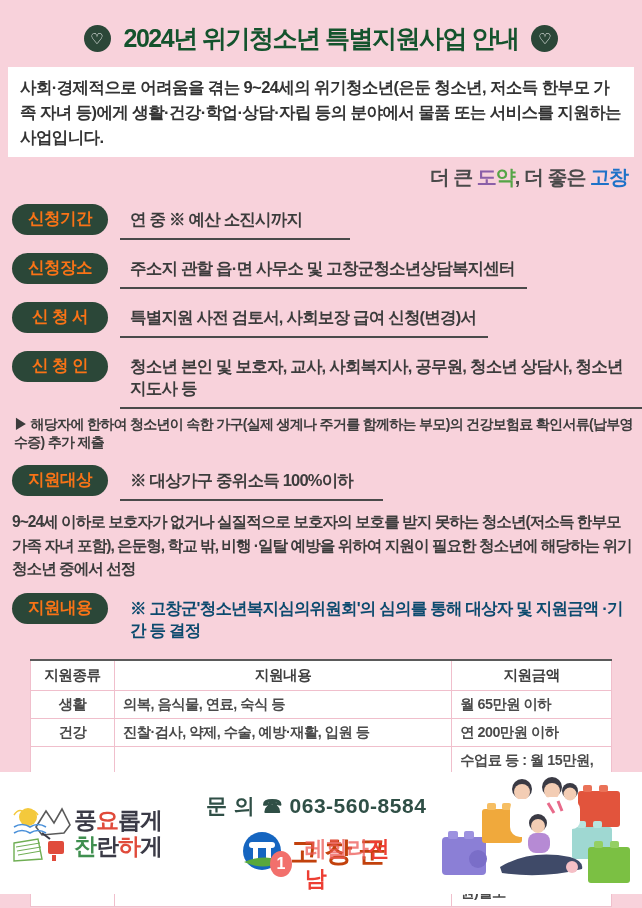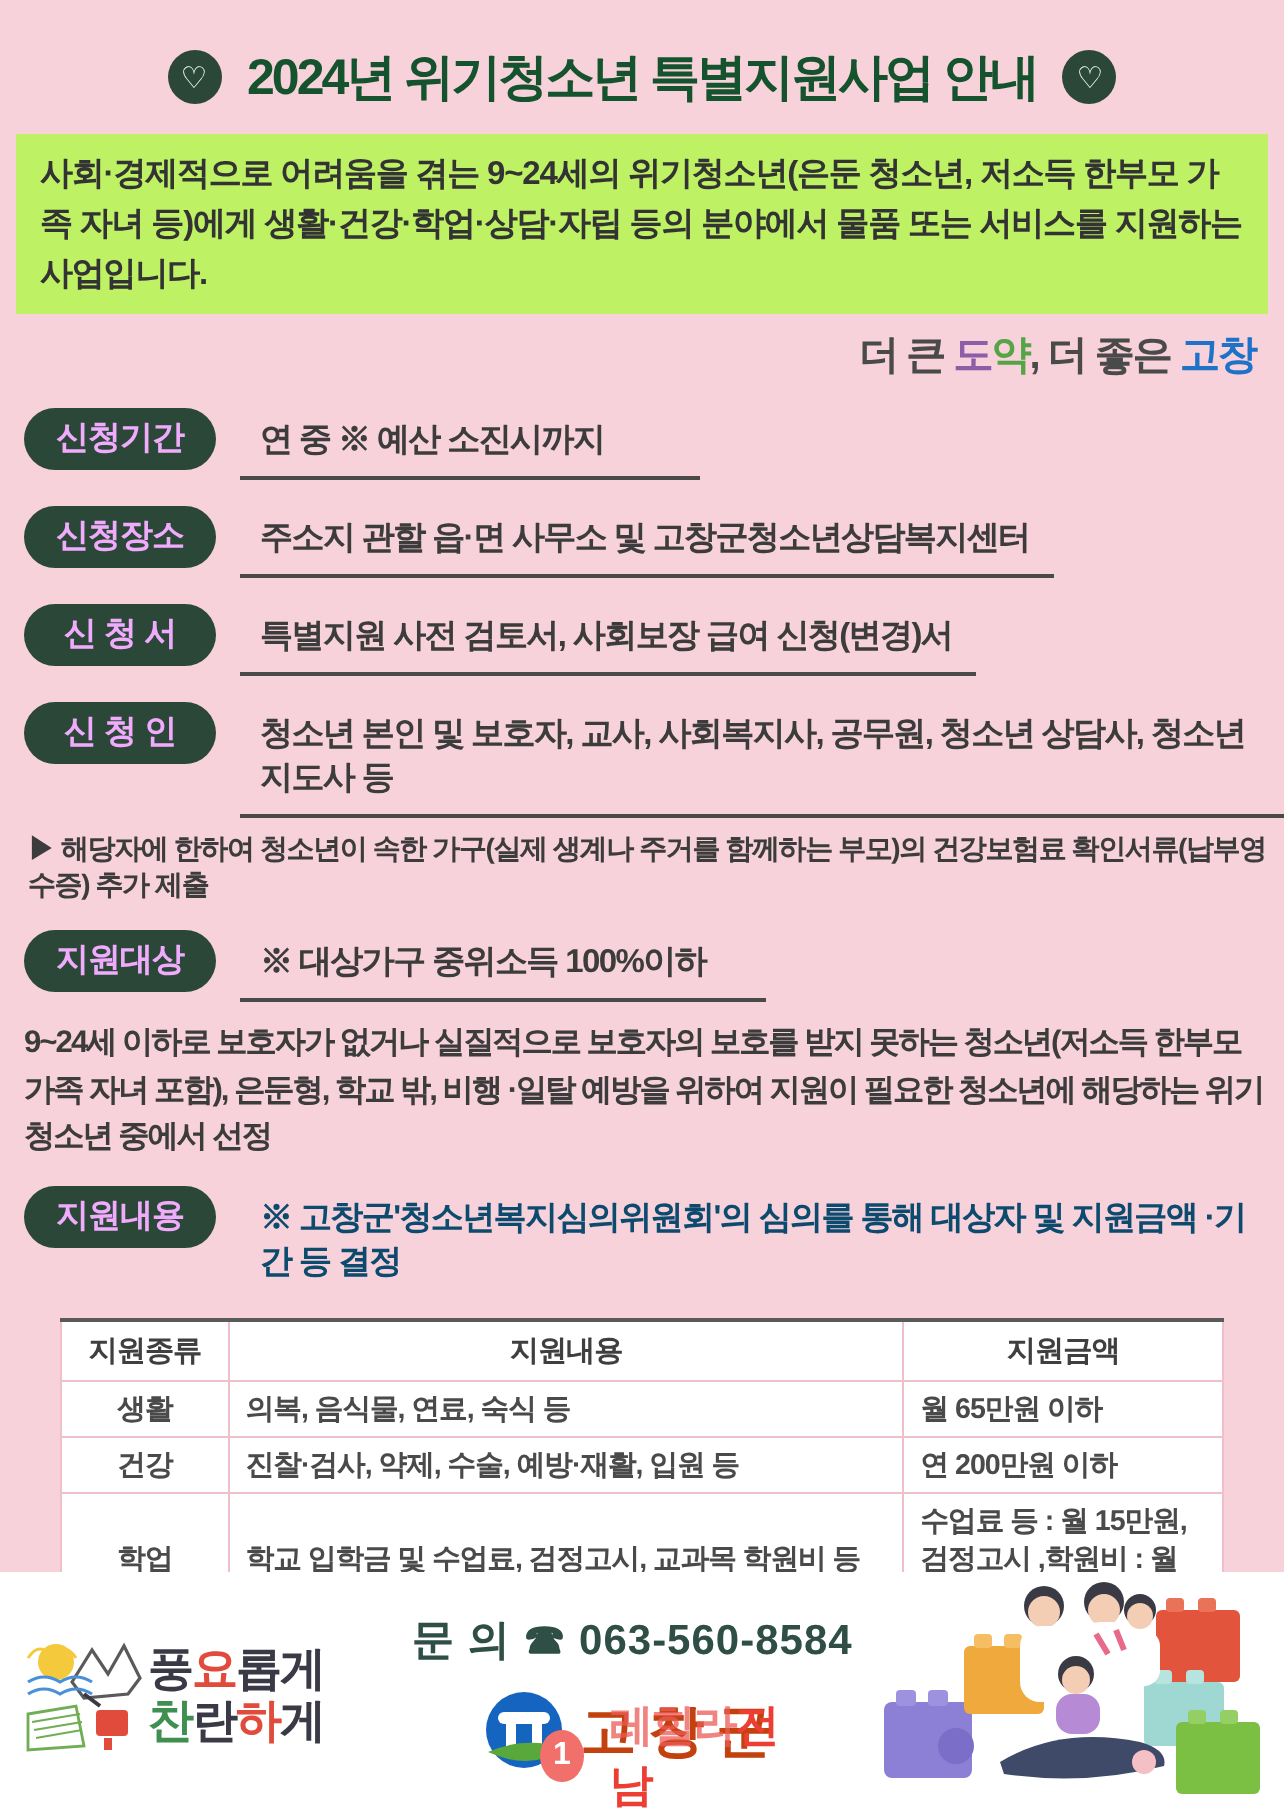--- a/index.html
+++ b/index.html
@@ -6,33 +6,33 @@
   body { background:#e8e8e8; font-family:"Liberation Sans", sans-serif; }
   .page { width:642px; height:908px; background:#F8D2DB; position:relative; overflow:hidden; margin:0 auto; }
 
   
   .title-row { display:flex; justify-content:center; align-items:center; gap:13px; padding-top:22px; }
   .title { font-size:25px; font-weight:700; color:#14532d; letter-spacing:-1.5px; }
   .heart-badge { width:27px; height:27px; border-radius:50%; background:#2B4738; color:#fff;
                  display:flex; align-items:center; justify-content:center; font-size:15px; flex:none; }
 
   
-  .intro { background:#bef264; margin:12px 8px 0; padding:8px 12px; font-size:16.5px; font-weight:600;
+  .intro { background:#ffffff; margin:12px 8px 0; padding:8px 12px; font-size:16.5px; font-weight:600;
            color:#333; line-height:1.5; letter-spacing:-0.6px; }
 
   
   .slogan { text-align:right; padding:7px 14px 0 0; font-size:20px; font-weight:800;
             letter-spacing:-1px; color:#4a4a4a; }
   .slogan .purple { color:#8B5FA8; }
   .slogan .green  { color:#55A546; }
   .slogan .blue   { color:#1E72C8; }
 
   
   .sec { margin:13px 0 0 12px; display:flex; align-items:flex-start; }
-  .pill { min-width:96px; padding:4px 10px 5px; background:#2B4738; border-radius:18px; color:#f0abfc;
+  .pill { min-width:96px; padding:4px 10px 5px; background:#2B4738; border-radius:18px; color:#f97316;
           font-size:16.5px; font-weight:700; text-align:center; letter-spacing:-0.5px; flex:none; }
   .sec-val { margin-left:12px; padding:5px 12px 7px 10px; font-size:16.5px; font-weight:700;
              color:#3c3c3c; letter-spacing:-0.8px; border-bottom:2px solid #4a4a4a; }
   .sec-val.u1 { padding-right:48px; }
   .sec-val.u5 { padding-right:30px; }
   .sec-val.nol { border-bottom:none; }
   .sec-val.red { color:#0c4a6e; }
   .note { margin:7px 0 0 14px; font-size:14px; font-weight:700; color:#3c3c3c; letter-spacing:-0.7px; }
   .body-text { margin:9px 10px 0 12px; font-size:15.6px; font-weight:700; color:#3c3c3c;
                line-height:1.5; letter-spacing:-1px; }
@@ -41,21 +41,21 @@
   table.support { border-collapse:collapse; margin:10px 30px 0; width:582px; background:#fff;
                   font-size:14.3px; color:#4a4a4a; letter-spacing:-0.5px; }
   table.support th { border:1px solid #F0BFCC; border-top:2px solid #5a5a5a; font-weight:700;
                      padding:5px 6px; text-align:center; color:#3f3f3f; font-size:14.6px; }
   table.support td { border:1px solid #F0BFCC; padding:4px 8px; font-weight:600; }
   td.col-type { text-align:center; width:84px; }
   td.col-content { width:338px; }
   td.col-amount { white-space:pre-line; width:160px; }
 
   
-  .footer { position:absolute; left:0; bottom:0; width:642px; height:122px; background:#fff;
+  .footer { position:absolute; left:0; bottom:14px; width:642px; height:122px; background:#fff;
             display:flex; align-items:center; }
   .brand-left { display:flex; align-items:center; margin-left:12px; width:172px; flex:none; }
   .brand-text { font-size:23px; font-weight:800; letter-spacing:-1px; color:#3a3a46; line-height:1.15; }
   .brand-text .g { color:#3F8F4F; } .brand-text .r { color:#E04B3B; }
   .contact-col { display:flex; flex-direction:column; align-items:center; margin-left:22px; flex:none; }
   .contact-line { font-size:21px; font-weight:800; color:#2F4F46; letter-spacing:0.5px; }
   .gochang-row { display:flex; align-items:center; margin-top:10px; position:relative; }
   .org-name { font-size:28px; font-weight:800; color:#c2410c; letter-spacing:6px; margin-left:4px; }
   .watermark { position:absolute; left:30px; top:4px; display:flex; align-items:center; pointer-events:none; }
   .wm-circle { width:26px; height:26px; border-radius:50%; background:#F2706C; color:#fff; font-weight:800;

